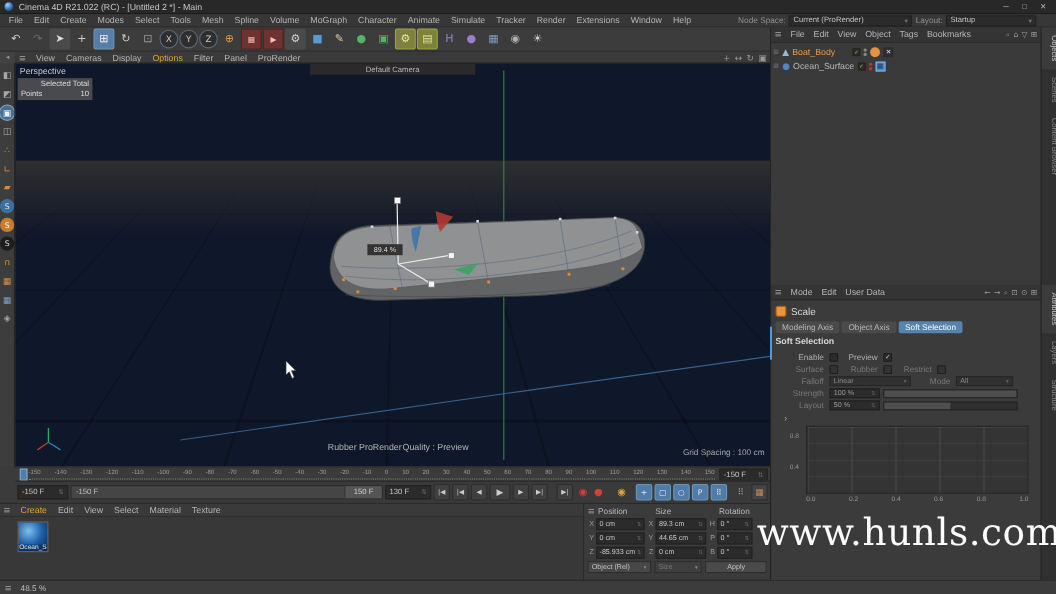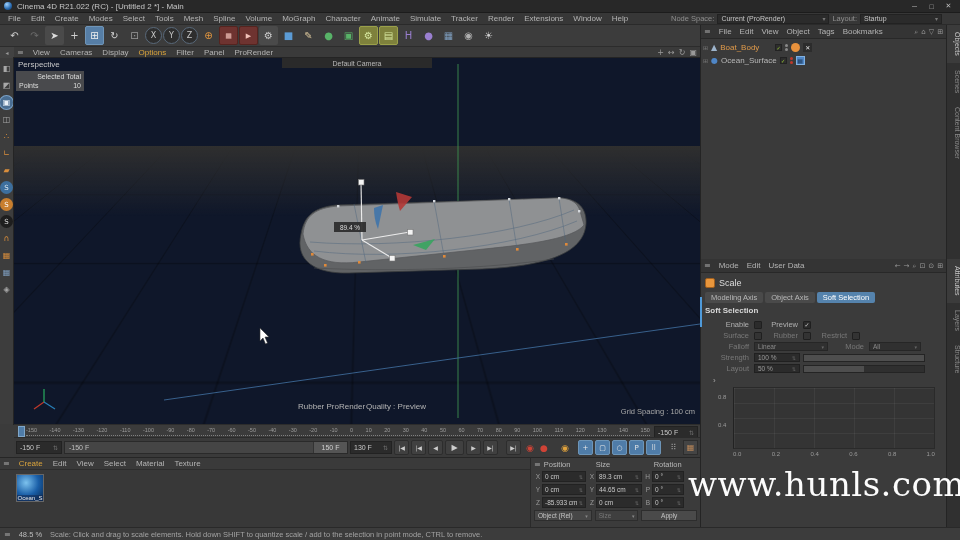--- a/index.html
+++ b/index.html
@@ -569,21 +569,20 @@
       <span>Size</span>
         <span class="car">▾</span>
     </span>
     <span id="apply">Apply</span>
   </div>
 </div>
 
 <div id="status" class="abs">
   <span class="burger ico">≡</span>
   <span class="zoom">48.5 %</span>
-  <span class="msg">Scale: Click and drag to scale elements. Hold down SHIFT to quantize scale / add to the selection in point mode, CTRL to remove.</span>
 </div>
 
 <div id="right" class="abs">
   <div id="splitline"></div>
 
   <div class="ph">
     <span class="burger ico">≡</span>
     <span style="display:flex;">
 
     <span class="mi">File</span>

